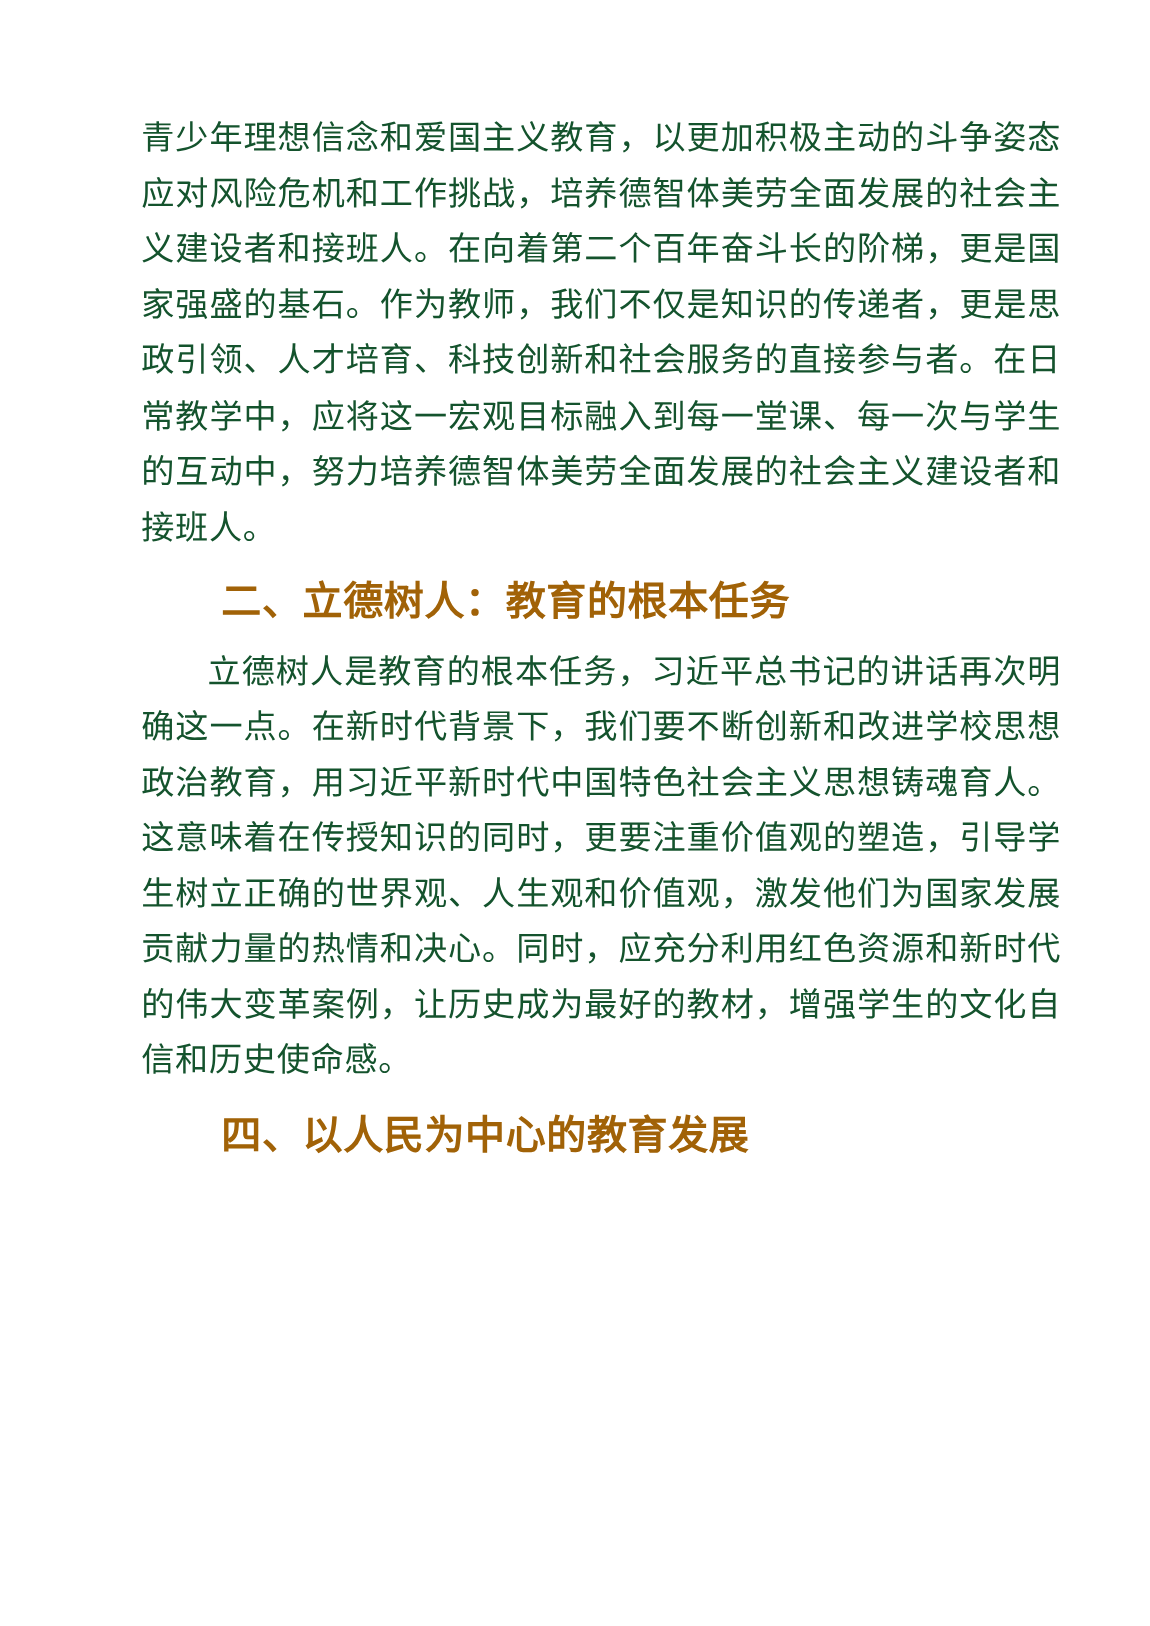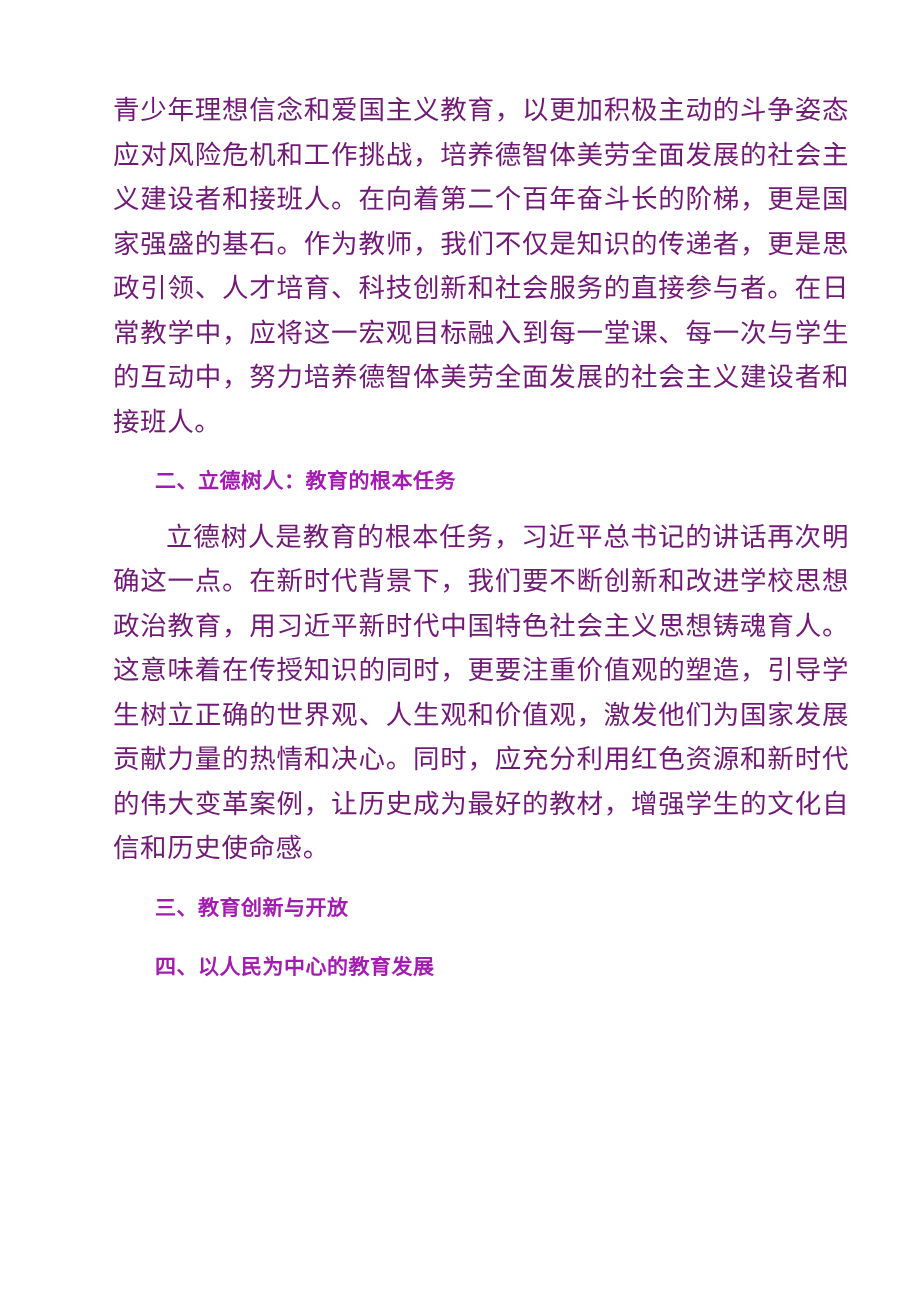--- a/index.html
+++ b/index.html
@@ -23,40 +23,40 @@
     left: 113px;
     top: 88px;
     width: 736px;
   }
 
   
   .para {
     font-family: Liberation Serif, serif;
     font-size: 26.5px;
     line-height: 44.5px;
-    color: #701a75;
+    color: #14532d;
     text-align: justify;
     text-justify: inter-ideograph;
     letter-spacing: 0.6px;
     margin: 0;
     white-space: normal;
   }
 
   .para.indent {
     text-indent: 2em;
     margin-top: 11px;
   }
 
   
   .heading {
     font-family: Liberation Sans, sans-serif;
-    font-size: 21px;
+    font-size: 32px;
     line-height: 44.5px;
     font-weight: 700;
-    color: #a21caf;
+    color: #a16207;
     letter-spacing: 0.5px;
     margin: 0;
     text-indent: 2em;
     white-space: nowrap;
   }
 
   .gap-before-heading { margin-top: 15px; }
   .gap-after-heading  { margin-top: 2px; }
 
   .block { display: block; }
@@ -66,19 +66,18 @@
 
 <div class="page">
   <div class="content">
 
     <p class="para block">青少年理想信念和爱国主义教育，以更加积极主动的斗争姿态应对风险危机和工作挑战，培养德智体美劳全面发展的社会主义建设者和接班人。在向着第二个百年奋斗长的阶梯，更是国家强盛的基石。作为教师，我们不仅是知识的传递者，更是思政引领、人才培育、科技创新和社会服务的直接参与者。在日常教学中，应将这一宏观目标融入到每一堂课、每一次与学生的互动中，努力培养德智体美劳全面发展的社会主义建设者和接班人。</p>
 
     <h2 class="heading gap-before-heading">二、立德树人：教育的根本任务</h2>
 
     <p class="para indent block gap-after-heading">立德树人是教育的根本任务，习近平总书记的讲话再次明确这一点。在新时代背景下，我们要不断创新和改进学校思想政治教育，用习近平新时代中国特色社会主义思想铸魂育人。这意味着在传授知识的同时，更要注重价值观的塑造，引导学生树立正确的世界观、人生观和价值观，激发他们为国家发展贡献力量的热情和决心。同时，应充分利用红色资源和新时代的伟大变革案例，让历史成为最好的教材，增强学生的文化自信和历史使命感。</p>
 
-    <h2 class="heading gap-before-heading">三、教育创新与开放</h2>
 
 
     <h2 class="heading gap-before-heading">四、以人民为中心的教育发展</h2>
 
   </div>
 </div>
 
 </body></html>

